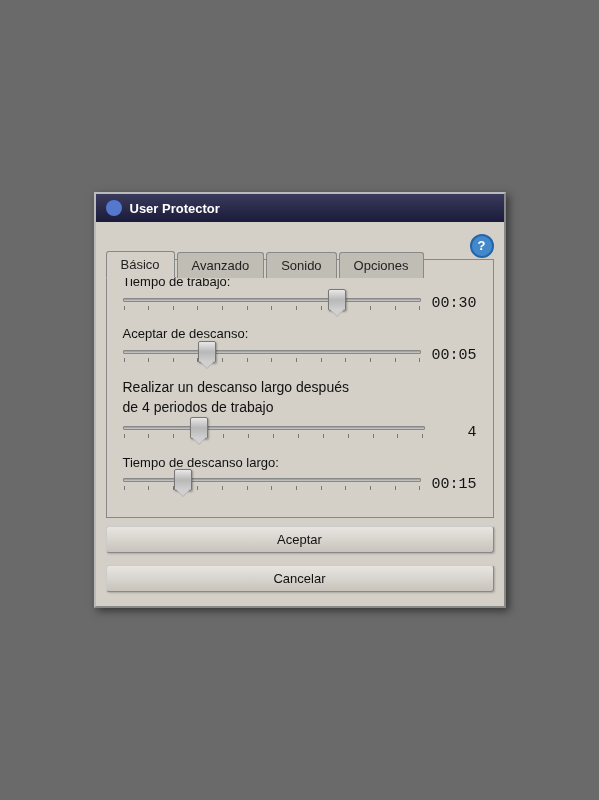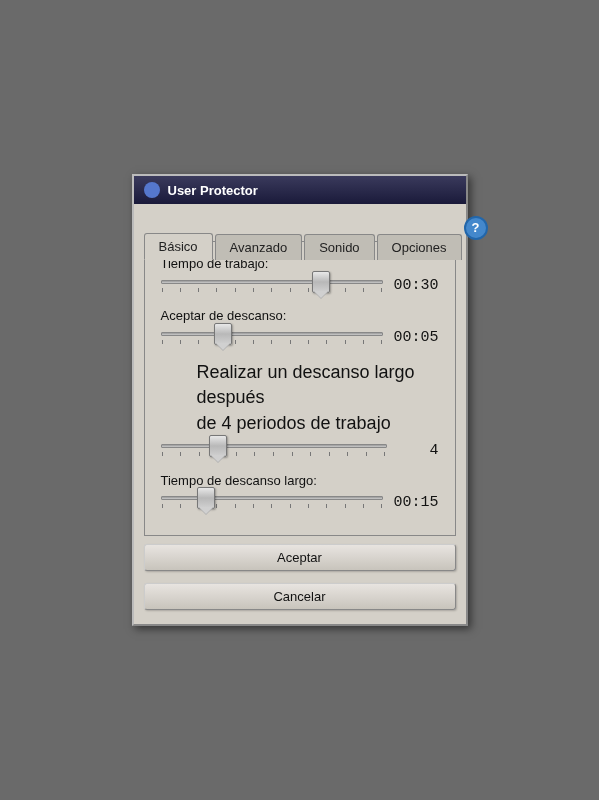--- a/index.html
+++ b/index.html
@@ -8,21 +8,21 @@
       background: #6a6a6a;
       display: flex;
       justify-content: center;
       align-items: center;
       width: 599px;
       height: 800px;
       font-family: "Segoe UI", Tahoma, Arial, sans-serif;
     }
 
     .window {
-      width: 336px;
+      width: 412px;
       background: #5eead4;
       border: 2px solid #888;
       border-top: 2px solid #bbb;
       border-left: 2px solid #bbb;
       box-shadow: 3px 3px 8px rgba(0,0,0,0.5);
     }
 
     .title-bar {
       background: linear-gradient(to bottom, #3a3a5c 0%, #1a1a3a 100%);
       padding: 6px 10px;
@@ -196,25 +196,24 @@
     }
 
     .tick-mark {
       width: 1px;
       height: 4px;
       background: #777;
     }
 
     
     .slider-label-multiline {
-      font-size: 18px;
+      font-size: 14px;
       color: #111;
       margin-bottom: 6px;
       line-height: 1.4;
-      margin-left: 36px;
     }
 
     
     .button-bar {
       display: flex;
       justify-content: center;
       gap: 12px;
       padding: 8px 0 4px 0;
       flex-direction: column;
     }

